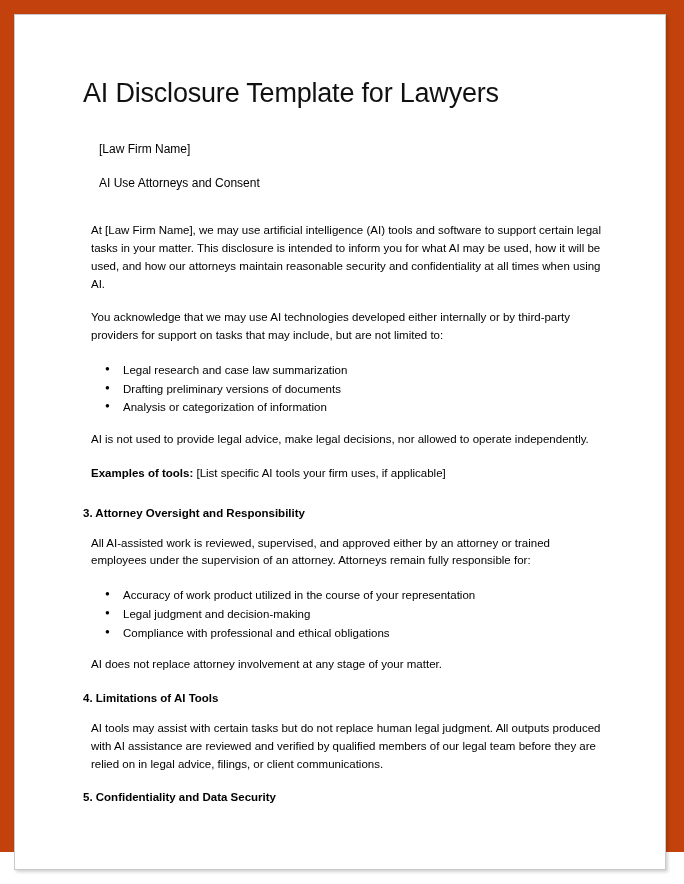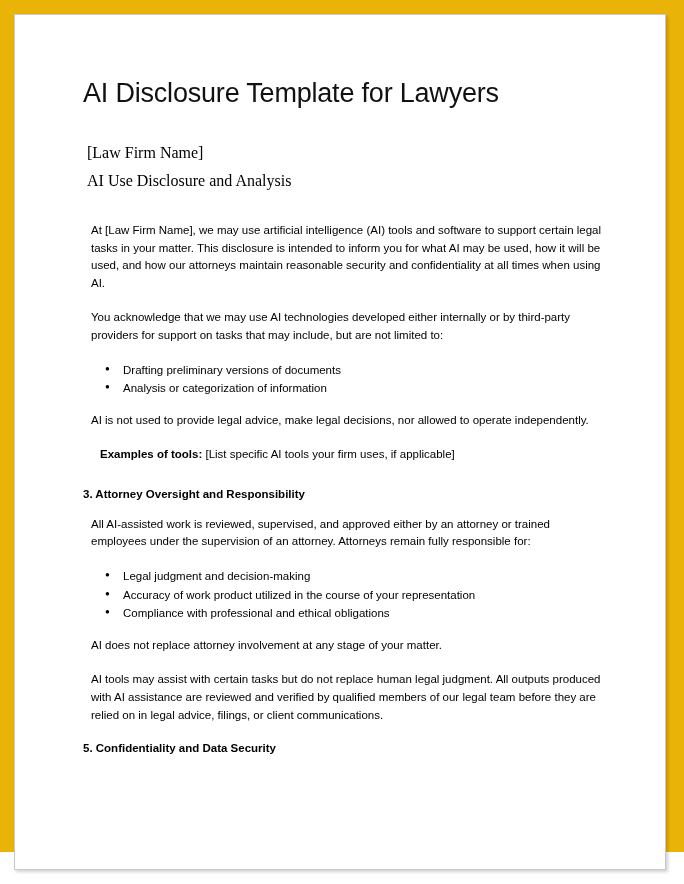--- a/index.html
+++ b/index.html
@@ -10,21 +10,21 @@
   body {
     width: 684px;
     height: 884px;
     font-family: "Liberation Sans", sans-serif;
     overflow: hidden;
   }
   .page-canvas {
     position: relative;
     width: 684px;
     height: 852px;
-    background: #eab308;
+    background: #c2410c;
     box-sizing: border-box;
   }
   .page-sheet {
     position: absolute;
     left: 14px;
     top: 14px;
     width: 652px;
     height: 856px;
     background: #ffffff;
     border: 1px solid #c9c9c9;
@@ -41,25 +41,24 @@
   }
   .doc-title {
     font-size: 27px;
     font-weight: normal;
     letter-spacing: -0.2px;
     line-height: 1.2;
     margin: 0 0 32px 0;
     color: #111111;
   }
   .meta-line {
-    font-size: 16px;
+    font-size: 12px;
     line-height: 1.45;
-    margin: 4px;
+    margin: 16px;
     color: #000000;
-    font-family: Liberation Serif, serif;
   }
   .meta-block {
     margin-bottom: 30px;
   }
   h2.section-heading {
     font-size: 11.5px;
     font-weight: bold;
     margin: 0 0 14px 0;
     line-height: 1.4;
   }
@@ -89,63 +88,65 @@
     font-size: 8px;
     line-height: 1.95;
     color: #000000;
   }
   .inline-strong {
     font-weight: bold;
   }
   .tools-line {
     font-size: 11.5px;
     line-height: 1.55;
-    margin: 0 0 22px 17px;
+    margin: 0 0 22px 8px;
   }
 </style>
 </head>
 <body>
 
 <div class="page-canvas">
   <div class="page-sheet">
     <div class="doc-body">
 
       <h1 class="doc-title">AI Disclosure Template for Lawyers</h1>
 
       <div class="meta-block">
         <p class="meta-line">[Law Firm Name]</p>
-        <p class="meta-line">AI Use Disclosure and Analysis</p>
+        <p class="meta-line">AI Use Attorneys and Consent</p>
       </div>
 
       <div class="section">
         <p class="para">At [Law Firm Name], we may use artificial intelligence (AI) tools and software to support certain legal tasks in your matter. This disclosure is intended to inform you for what AI may be used, how it will be used, and how our attorneys maintain reasonable security and confidentiality at all times when using AI.</p>
       </div>
 
       <div class="section">
         <p class="para">You acknowledge that we may use AI technologies developed either internally or by third-party providers for support on tasks that may include, but are not limited to:</p>
         <ul class="bullets">
+          <li>Legal research and case law summarization</li>
           <li>Drafting preliminary versions of documents</li>
           <li>Analysis or categorization of information</li>
         </ul>
         <p class="para">AI is not used to provide legal advice, make legal decisions, nor allowed to operate independently.</p>
         <p class="tools-line"><span class="inline-strong">Examples of tools:</span> <span>[List specific AI tools your firm uses, if applicable]</span></p>
       </div>
 
       <div class="section">
         <h2 class="section-heading">3. Attorney Oversight and Responsibility</h2>
         <p class="para">All AI-assisted work is reviewed, supervised, and approved either by an attorney or trained employees under the supervision of an attorney. Attorneys remain fully responsible for:</p>
         <ul class="bullets">
+          <li>Accuracy of work product utilized in the course of your representation</li>
           <li>Legal judgment and decision-making</li>
-          <li>Accuracy of work product utilized in the course of your representation</li>
           <li>Compliance with professional and ethical obligations</li>
         </ul>
         <p class="para">AI does not replace attorney involvement at any stage of your matter.</p>
       </div>
 
       <div class="section">
+        <h2 class="section-heading">4. Limitations of AI Tools</h2>
         <p class="para">AI tools may assist with certain tasks but do not replace human legal judgment. All outputs produced with AI assistance are reviewed and verified by qualified members of our legal team before they are relied on in legal advice, filings, or client communications.</p>
       </div>
 
       <div class="section">
         <h2 class="section-heading">5. Confidentiality and Data Security</h2>
 
       </div>
 
     </div>
   </div>

